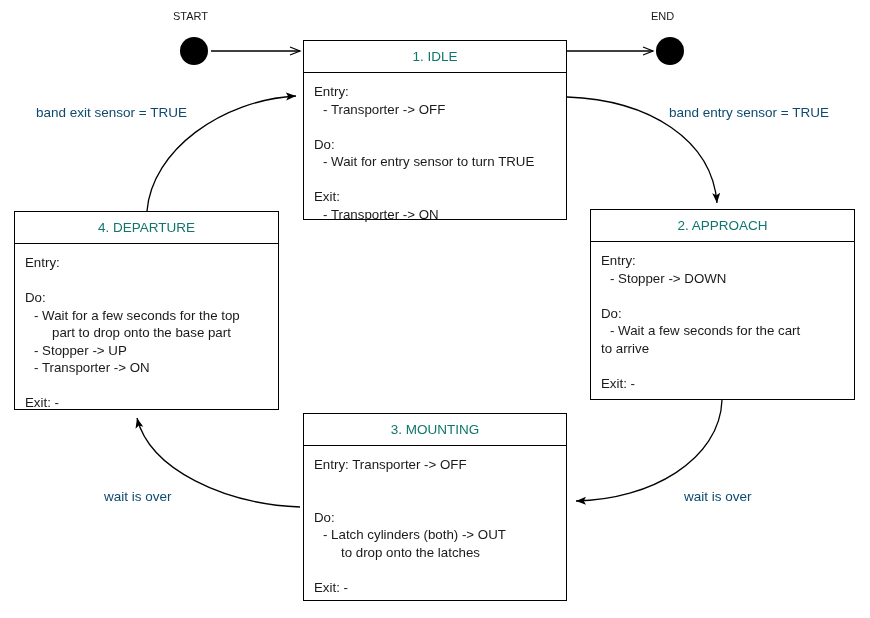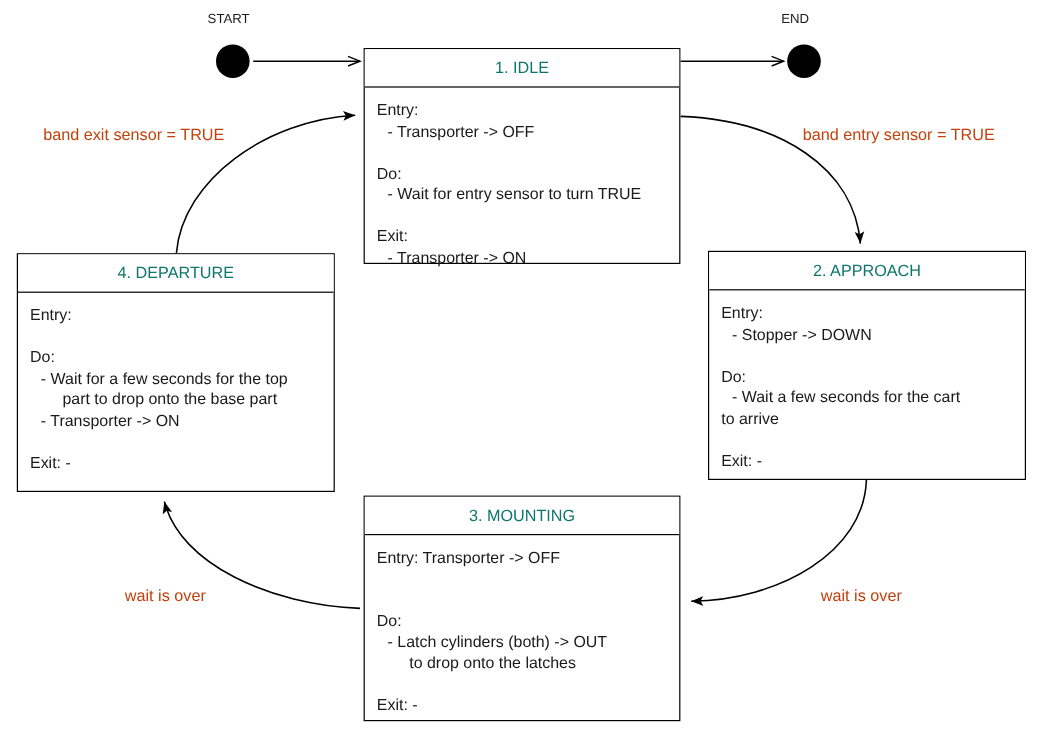--- a/index.html
+++ b/index.html
@@ -73,21 +73,21 @@
   .term-label {
     position: absolute;
     font-size: 11px;
     color: #1a1a1a;
     white-space: nowrap;
     z-index: 3;
   }
   .edge-label {
     position: absolute;
     font-size: 13.5px;
-    color: #c2410c;
+    color: #0c4a6e;
     white-space: nowrap;
     background: #ffffff;
     z-index: 3;
   }
 </style>
 </head>
 <body>
 
 <div id="canvas">
 
@@ -163,20 +163,21 @@
   </div>
 
   <div class="state-box" style="left:14px; top:211px; width:265px; height:199px;">
     <div class="state-title">4. DEPARTURE</div>
     <div class="state-body">
       <div class="ln">Entry:</div>
       <div class="ln gap"></div>
       <div class="ln">Do:</div>
       <div class="ln ind1">- Wait for a few seconds for the top</div>
       <div class="ln ind2">part to drop onto the base part</div>
+      <div class="ln ind1">- Stopper -&gt; UP</div>
       <div class="ln ind1">- Transporter -&gt; ON</div>
       <div class="ln gap"></div>
       <div class="ln">Exit: -</div>
     </div>
   </div>
 
   <div class="edge-label" style="left:36px; top:105px;">band exit sensor = TRUE</div>
 
   <div class="edge-label" style="left:669px; top:105px;">band entry sensor = TRUE</div>
 

